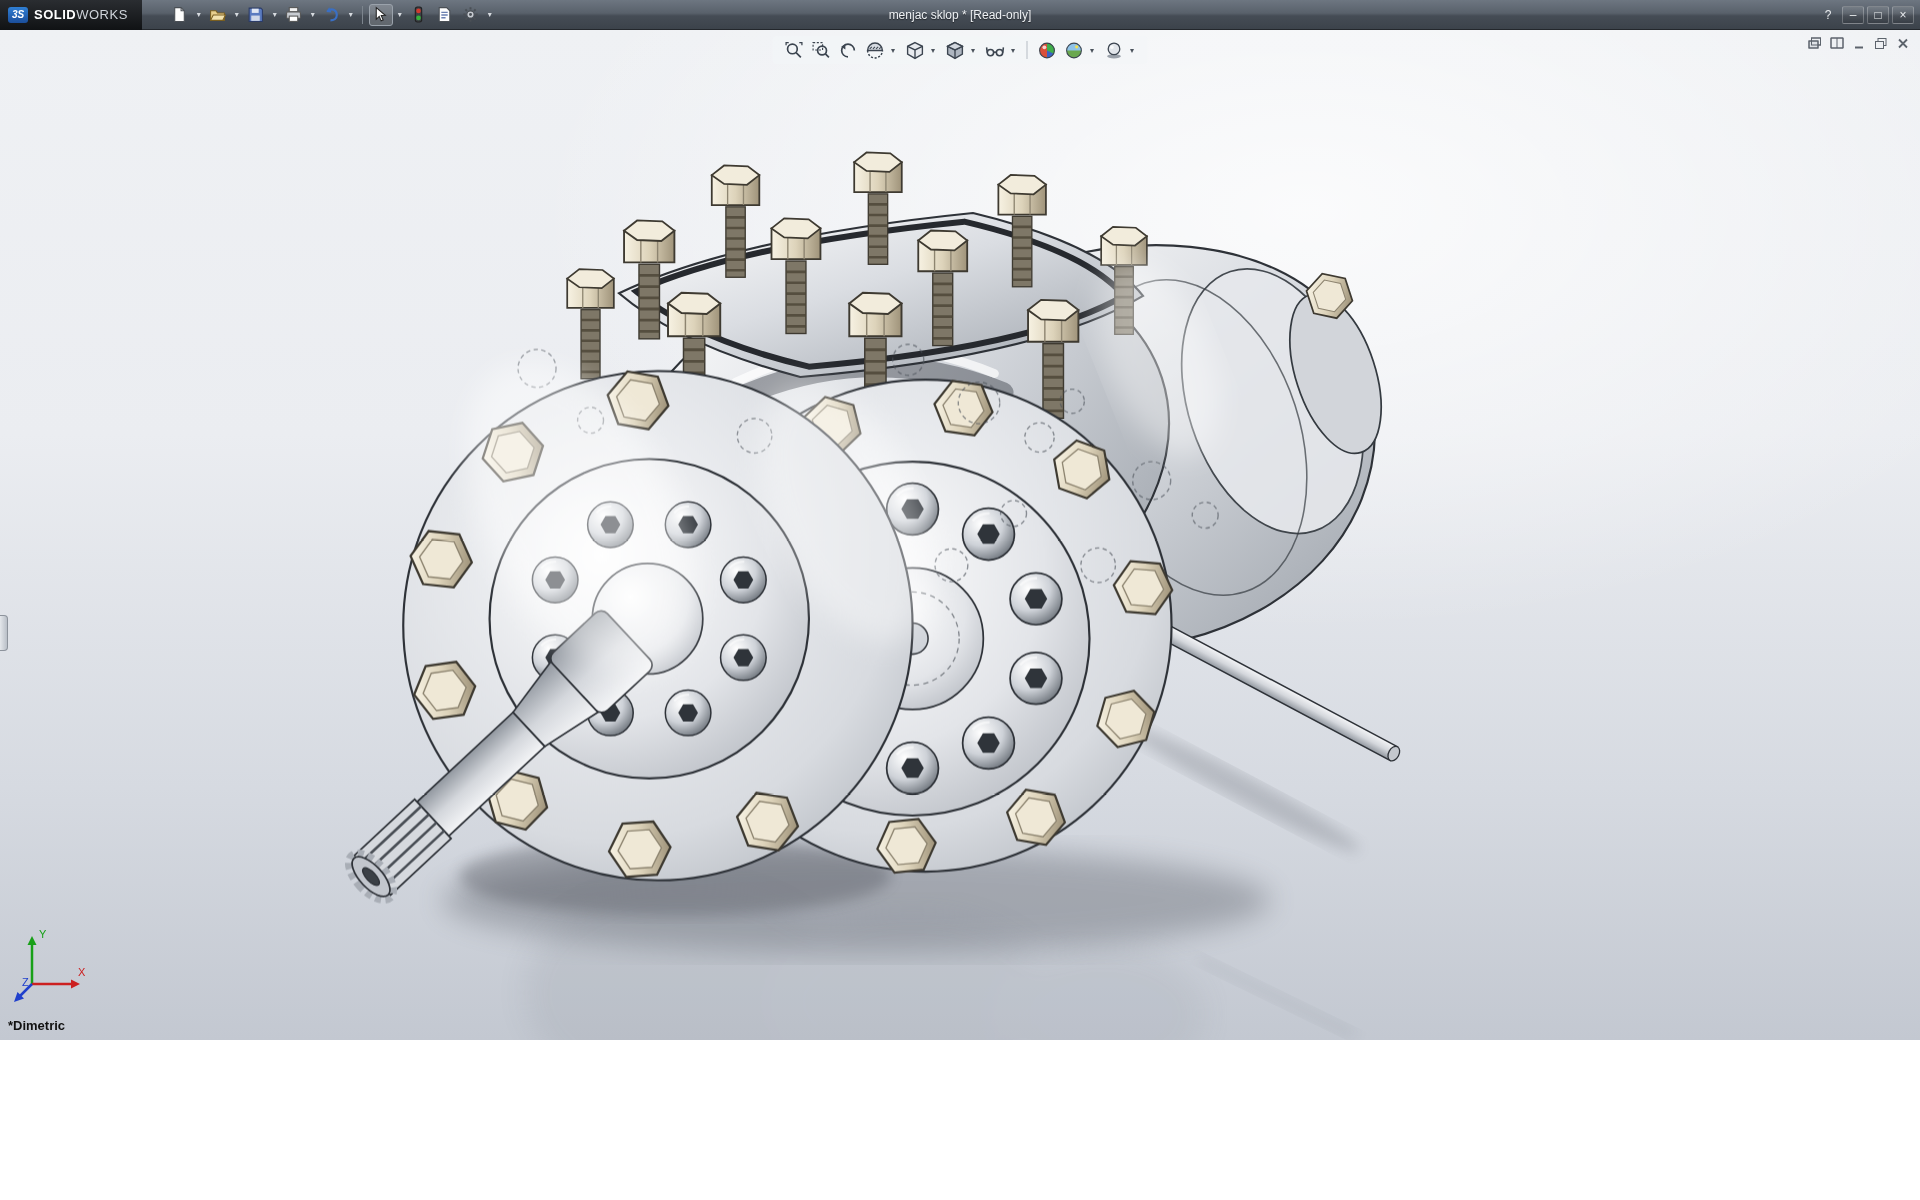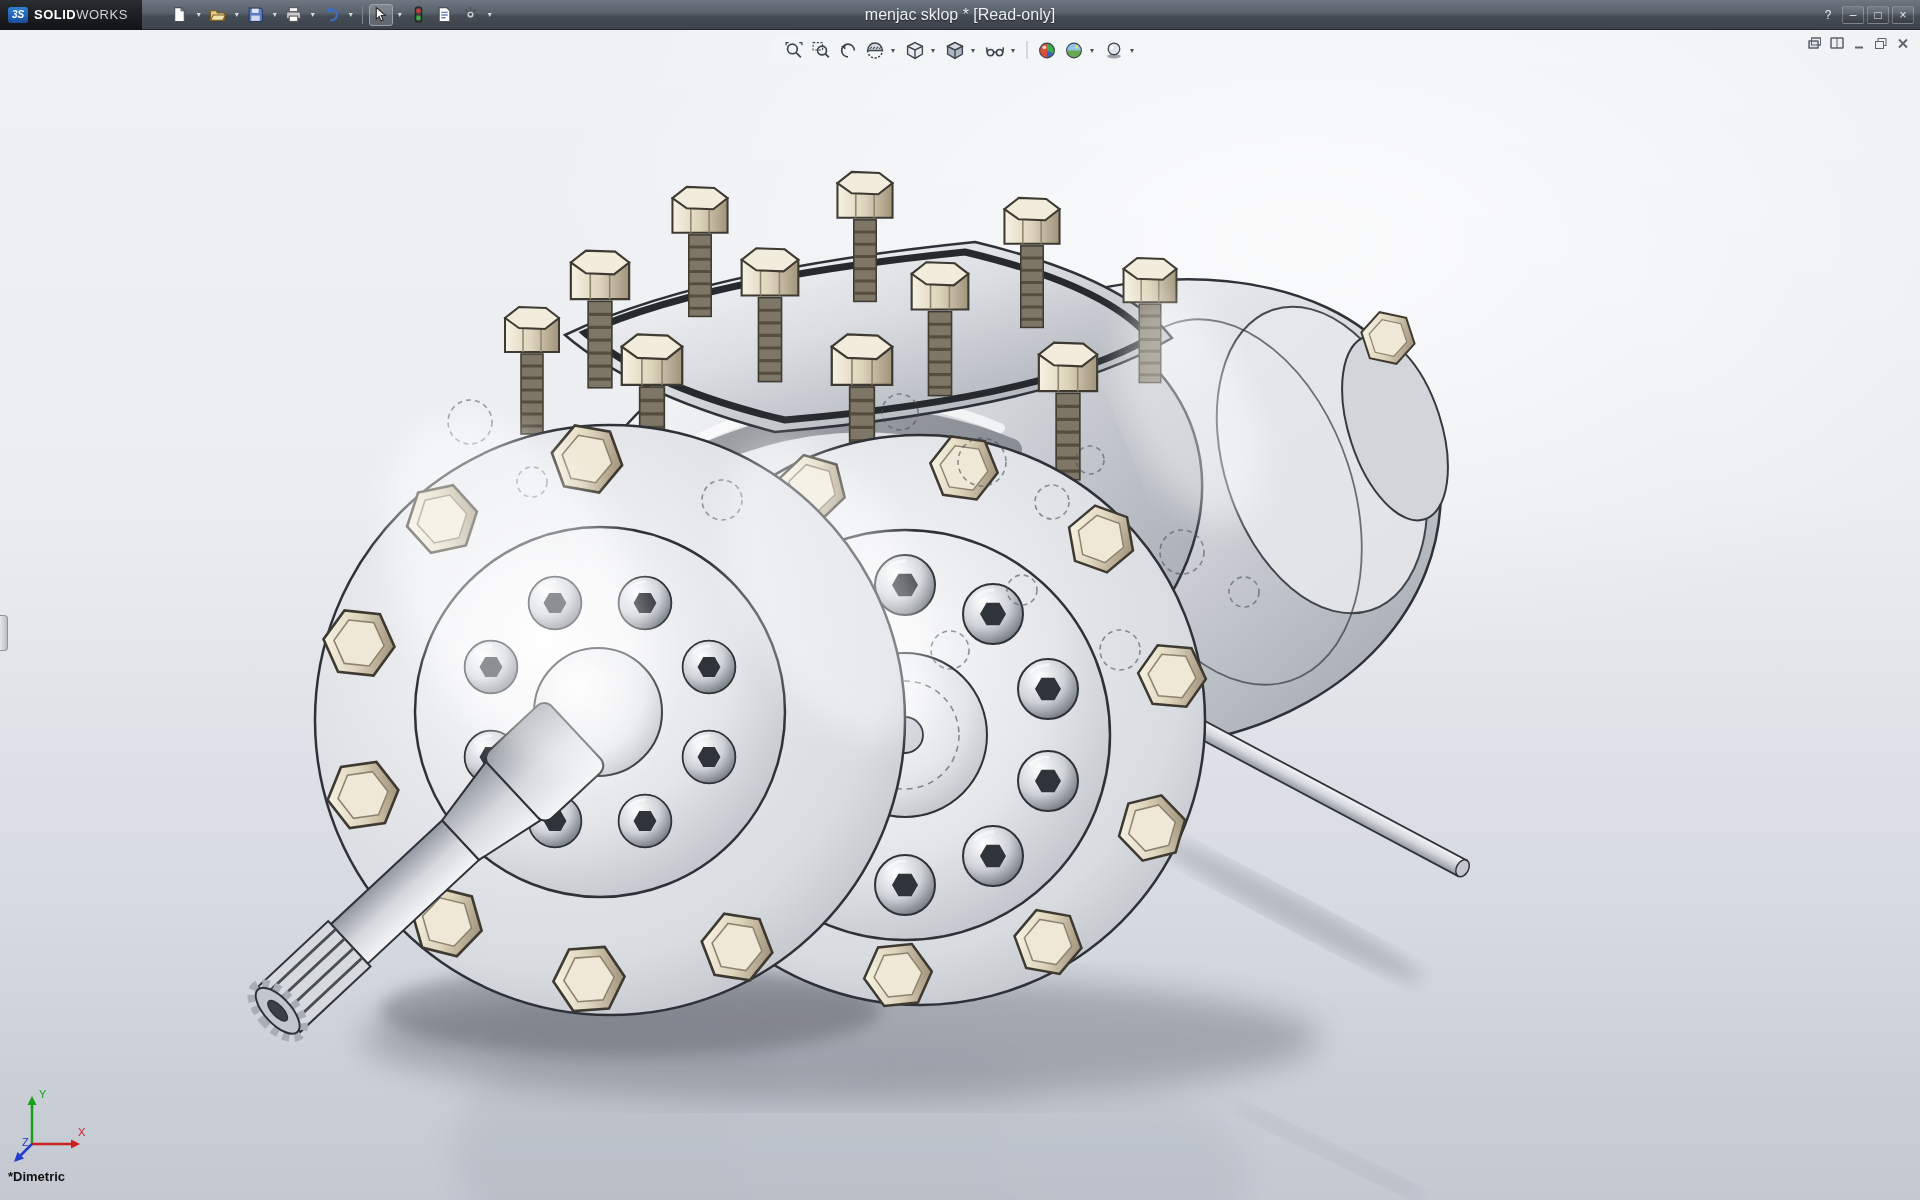--- a/index.html
+++ b/index.html
@@ -1,17 +1,17 @@
 <!DOCTYPE html>
 <html><head>
 <meta charset="utf-8">
 <style>
   * { margin:0; padding:0; box-sizing:border-box; }
   html,body { width:1920px; height:1200px; overflow:hidden; font-family:"Liberation Sans",sans-serif; }
-  .app { width:1920px; height:1200px; display:flex; flex-direction:column; background:#c6cad3; }
+  .app { width:1920px; height:1040px; display:flex; flex-direction:column; background:#c6cad3; }
 
   
   .titlebar{
     height:30px; flex:0 0 30px; position:relative; display:flex; align-items:center;
     background:linear-gradient(#6d7681 0%, #59616b 45%, #454c55 55%, #3c434b 100%);
     border-bottom:1px solid #23272c;
   }
   .logo{ height:30px; display:flex; align-items:center; gap:6px; padding:0 14px 0 8px;
     background:linear-gradient(#2a2d31,#101214); }
   .logo-mark{ width:20px; height:16px; border-radius:3px; background:linear-gradient(#2f7fd4,#1b4e9b);
@@ -19,21 +19,21 @@
   .brand{ color:#fff; font-size:13px; letter-spacing:.5px; }
   .brand b{ font-weight:bold; } .brand span{ font-weight:normal; color:#cfd4da; }
 
   .main-toolbar{ display:flex; align-items:center; gap:2px; margin-left:26px; }
   .tb{ width:24px; height:22px; border:1px solid transparent; background:transparent; border-radius:3px;
     display:flex; align-items:center; justify-content:center; cursor:default; }
   .tb.active{ background:rgba(255,255,255,.18); border-color:#9aa2ab; }
   .dd{ color:#d7dbe0; font-size:8px; width:10px; text-align:center; cursor:default; }
   .tb-sep{ width:1px; height:18px; background:#2f343a; border-right:1px solid #7c848d; margin:0 4px; }
 
-  .win-title{ position:absolute; left:0; right:0; text-align:center; color:#eef1f4; font-size:16px; pointer-events:none;
+  .win-title{ position:absolute; left:0; right:0; text-align:center; color:#eef1f4; font-size:12px; pointer-events:none;
     text-shadow:0 1px 1px rgba(0,0,0,.5); }
   .win-controls{ margin-left:auto; display:flex; align-items:center; gap:3px; padding-right:6px; z-index:2; }
   .wc{ width:22px; height:18px; display:flex; align-items:center; justify-content:center;
     color:#e8ebee; font-size:12px; border:1px solid rgba(255,255,255,.25); border-radius:2px;
     background:linear-gradient(rgba(255,255,255,.12),rgba(0,0,0,.12)); cursor:default; }
   .wc.help{ border-color:transparent; background:transparent; }
 
   
   .viewport{ position:relative; flex:1; overflow:hidden;
     background:
@@ -58,21 +58,21 @@
 
   
   .splitter{ position:absolute; left:0; top:585px; width:8px; height:36px;
     background:linear-gradient(90deg,#e4e7eb,#b9bfc7); border:1px solid #8d939c; border-left:none;
     border-radius:0 4px 4px 0; cursor:pointer; }
 
   .model-svg{ position:absolute; inset:0; width:100%; height:100%; }
 
   
   .triad{ position:absolute; left:12px; bottom:34px; z-index:4; }
-  .view-label{ position:absolute; left:8px; bottom:16px; font-size:13px; font-weight:bold; color:#111; z-index:4; }
+  .view-label{ position:absolute; left:8px; bottom:7px; font-size:13px; font-weight:bold; color:#111; z-index:4; }
 
   .icon-16{ width:17px; height:17px; } .icon-18{ width:19px; height:19px; }
 </style>
 </head>
 <body>
 
 <div class="app">
 
   <div class="titlebar">
     <div class="logo">

